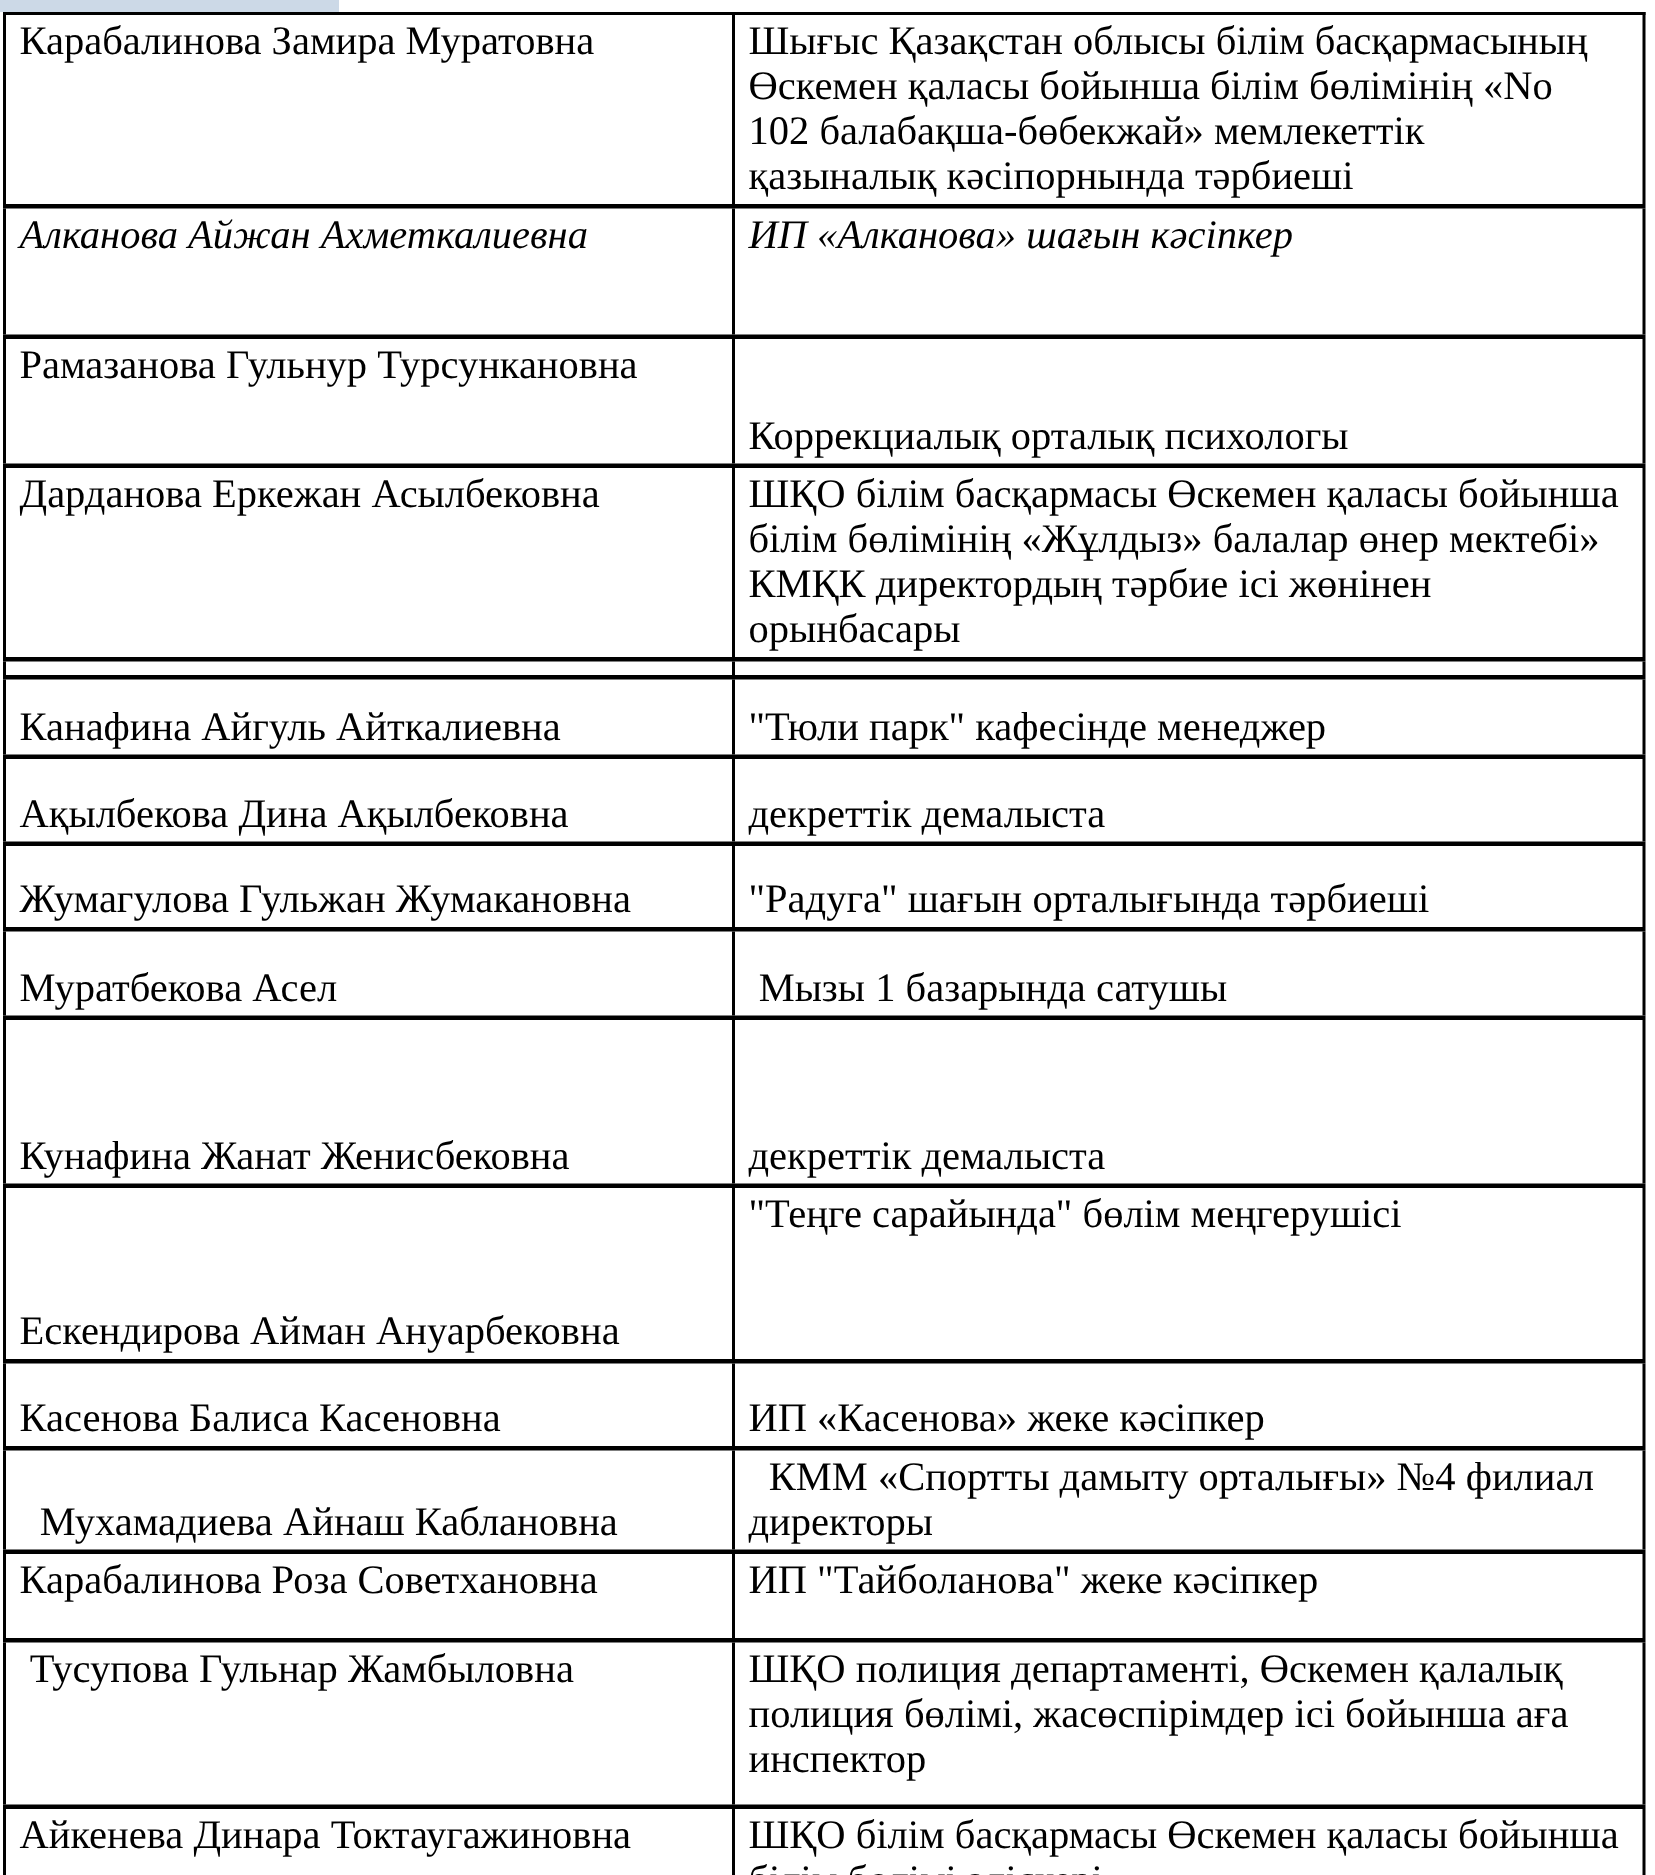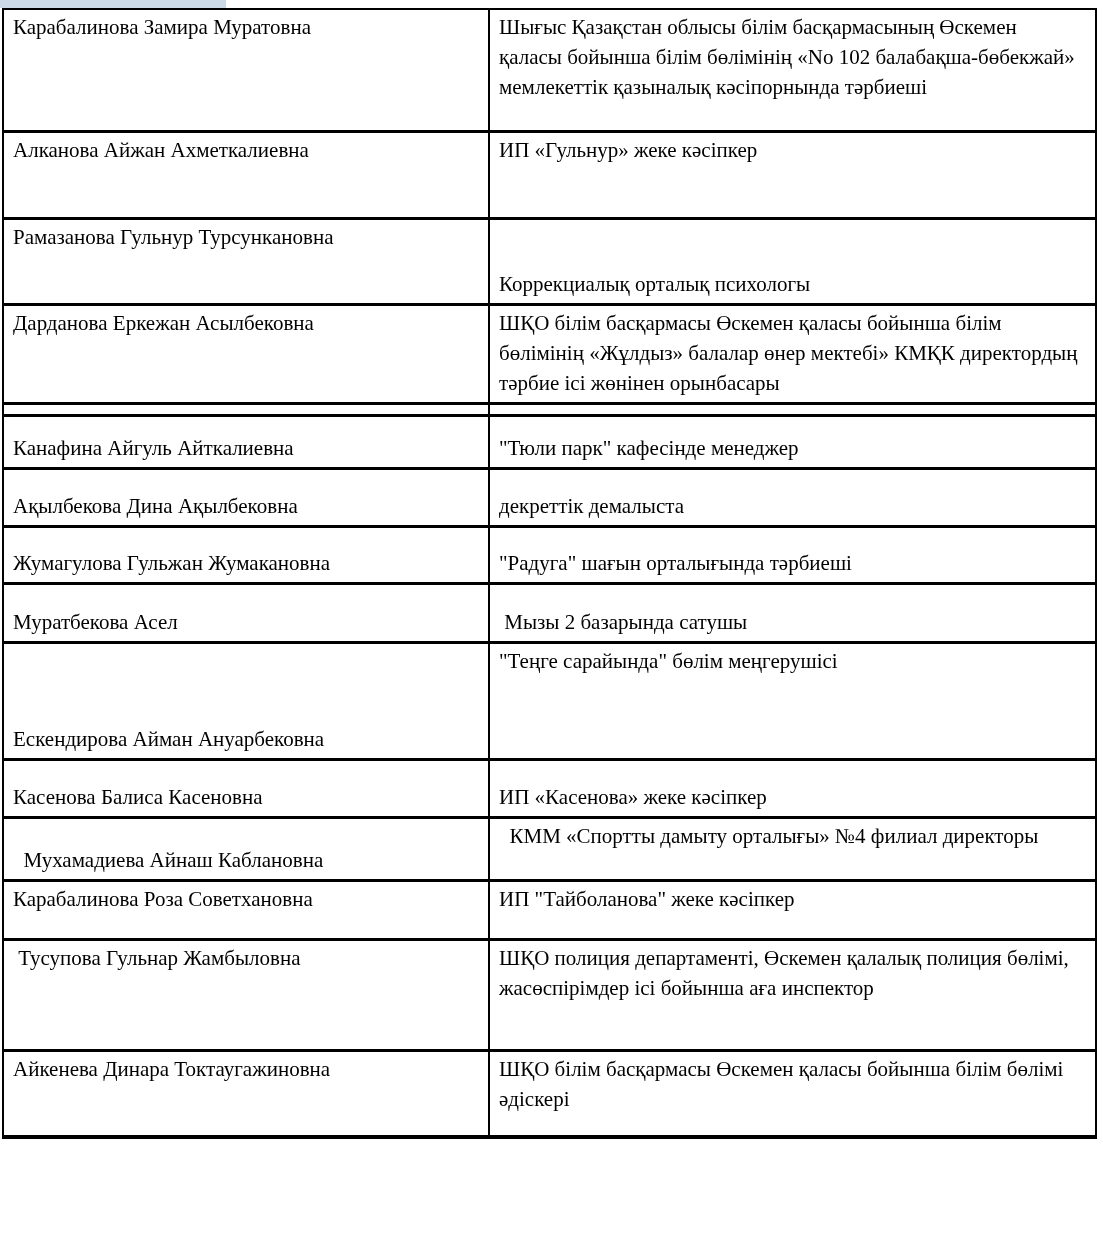--- a/index.html
+++ b/index.html
@@ -24,30 +24,30 @@
     border-collapse: collapse;
     table-layout: fixed;
     border: 2px solid #000;
     border-bottom: 4px solid #000;
   }
   col.c-name { width: 486px; }
   col.c-pos  { width: 607px; }
   td {
     border: 2px solid #000;
     border-bottom-width: 3px;
-    font-size: 21px;
+    font-size: 27px;
     line-height: 30px;
     padding: 2px 14px 4px 9px;
     vertical-align: top;
     white-space: pre-wrap;
     overflow: hidden;
   }
   td.vb { vertical-align: bottom; }
   tr.row-0  { height: 122px; }
-  tr.row-1  { height: 87px;  }
+  tr.row-1  { height: 87px; font-style: italic;  }
   tr.row-2  { height: 86px;  }
   tr.row-3  { height: 97px;  }
   tr.row-4  { height: 12px;  }
   tr.row-5  { height: 53px;  }
   tr.row-6  { height: 58px;  }
   tr.row-7  { height: 57px;  }
   tr.row-8  { height: 59px;  }
   tr.row-9  { height: 112px; }
   tr.row-10 { height: 117px; }
   tr.row-11 { height: 58px;  }
@@ -66,21 +66,21 @@
     <col class="c-name">
     <col class="c-pos">
   </colgroup>
   <tbody>
     <tr class="row-0">
       <td>Карабалинова Замира Муратовна</td>
       <td>Шығыс Қазақстан облысы білім басқармасының Өскемен қаласы бойынша білім бөлімінің «No 102 балабақша-бөбекжай» мемлекеттік қазыналық кәсіпорнында тәрбиеші</td>
     </tr>
     <tr class="row-1">
       <td>Алканова Айжан Ахметкалиевна</td>
-      <td>ИП «Гульнур» жеке кәсіпкер</td>
+      <td>ИП «Алканова» шағын кәсіпкер</td>
     </tr>
     <tr class="row-2">
       <td>Рамазанова Гульнур Турсункановна</td>
       <td class="vb">Коррекциалық орталық психологы</td>
     </tr>
     <tr class="row-3">
       <td>Дарданова Еркежан Асылбековна</td>
       <td>ШҚО білім басқармасы Өскемен қаласы бойынша білім бөлімінің «Жұлдыз» балалар өнер мектебі» КМҚК директордың тәрбие ісі жөнінен орынбасары</td>
     </tr>
     <tr class="row-4">
@@ -94,21 +94,25 @@
     <tr class="row-6">
       <td class="vb">Ақылбекова Дина Ақылбековна</td>
       <td class="vb">декреттік демалыста</td>
     </tr>
     <tr class="row-7">
       <td class="vb">Жумагулова Гульжан Жумакановна</td>
       <td class="vb">"Радуга" шағын орталығында тәрбиеші</td>
     </tr>
     <tr class="row-8">
       <td class="vb">Муратбекова Асел</td>
-      <td class="vb"> Мызы 2 базарында сатушы</td>
+      <td class="vb"> Мызы 1 базарында сатушы</td>
+    </tr>
+    <tr class="row-9">
+      <td class="vb">Кунафина Жанат Женисбековна</td>
+      <td class="vb">декреттік демалыста</td>
     </tr>
     <tr class="row-10">
       <td class="vb">Ескендирова Айман Ануарбековна</td>
       <td>"Теңге сарайында" бөлім меңгерушісі</td>
     </tr>
     <tr class="row-11">
       <td class="vb">Касенова Балиса Касеновна</td>
       <td class="vb">ИП «Касенова» жеке кәсіпкер</td>
     </tr>
     <tr class="row-12">

